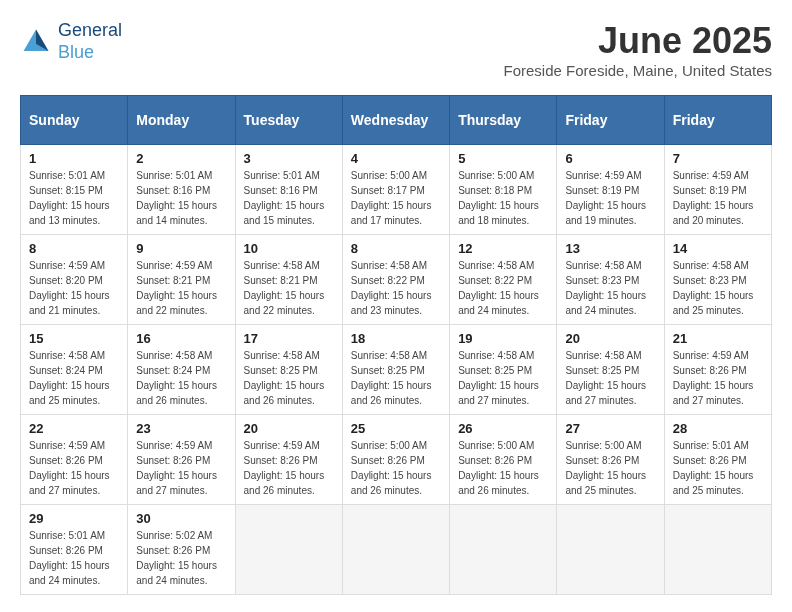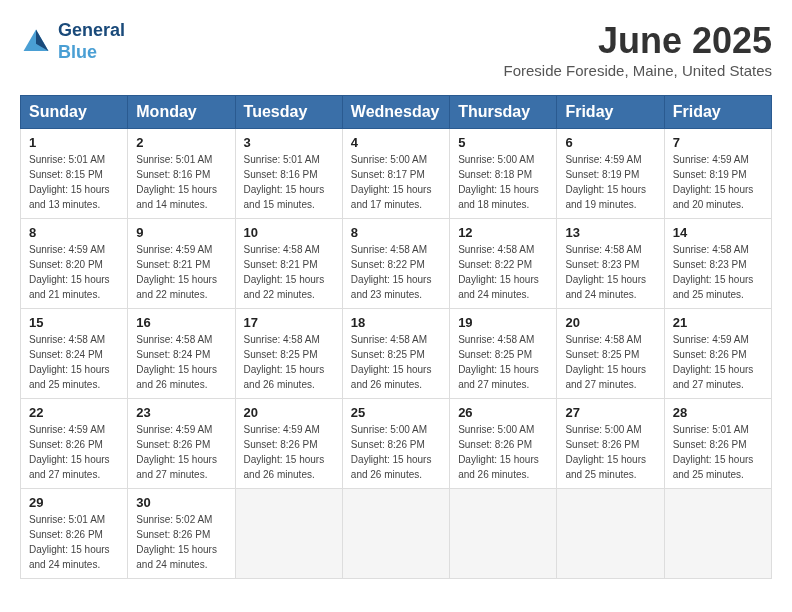--- a/index.html
+++ b/index.html
@@ -16,21 +16,21 @@
       align-items: flex-start;
       margin-bottom: 16px;
     }
     .logo {
       display: flex;
       align-items: center;
       gap: 6px;
     }
     .logo-text {
       font-size: 18px;
-      font-weight: bold;
+      font-weight: normal;
       color: #1a4a7a;
       line-height: 1.2;
     }
     .logo-text span {
       color: #4a9fd4;
     }
     .logo-icon {
       width: 32px;
       height: 32px;
     }
@@ -47,23 +47,23 @@
       color: #555;
     }
     .calendar {
       width: 100%;
       border-collapse: collapse;
       border: 1px solid #ccc;
     }
     .calendar th {
       background: #3a6fa8;
       color: #fff;
-      font-size: 16px;
+      font-size: 14px;
       font-weight: bold;
-      padding: 7px 8px;
+      padding: 16px 8px;
       text-align: left;
       border: 1px solid #2a5a90;
     }
     .calendar td {
       vertical-align: top;
       padding: 6px 8px;
       border: 1px solid #ddd;
       font-size: 10.5px;
       color: #333;
       background: #fff;

